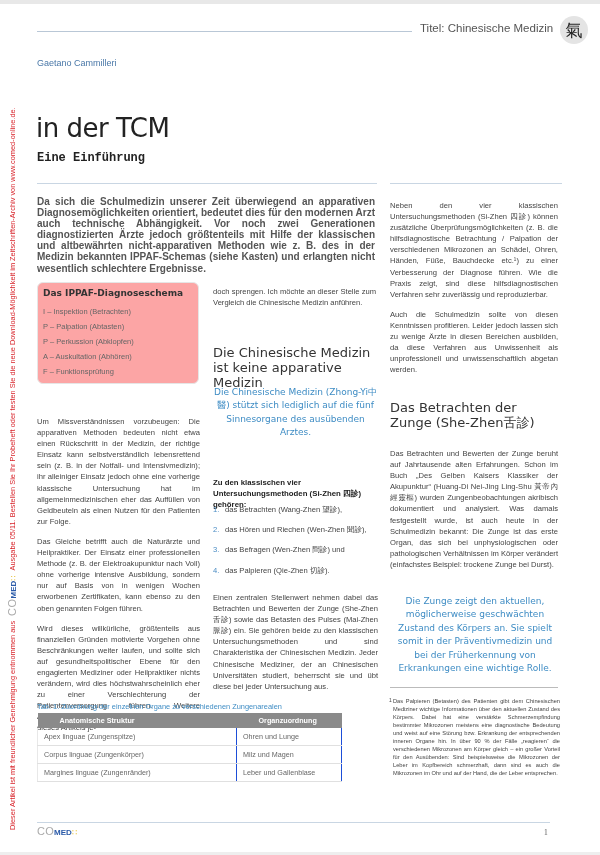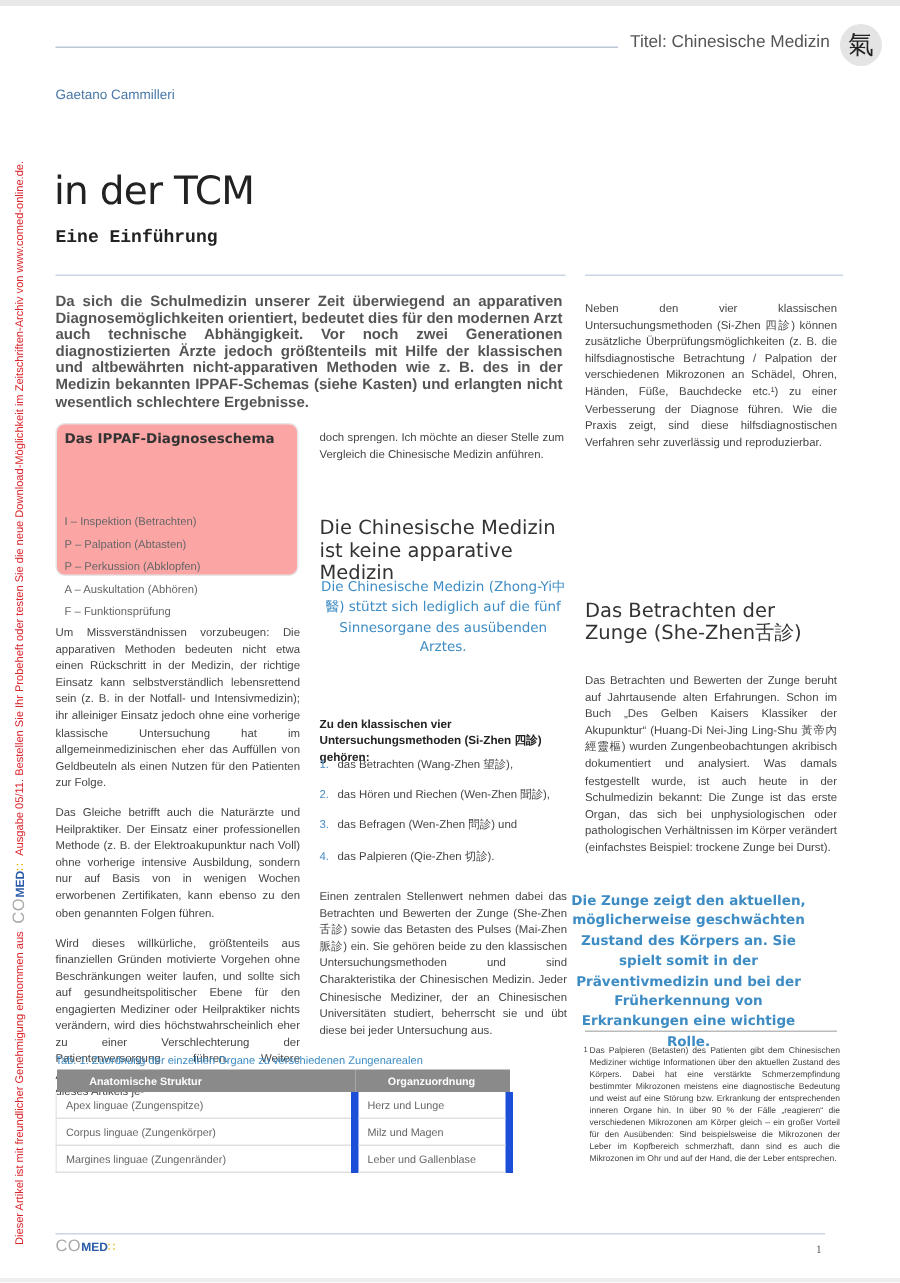--- a/index.html
+++ b/index.html
@@ -48,45 +48,45 @@
   .col p { margin: 0 0 9px 0; }
   .col1 { left: 37px; top: 416px; width: 163px; }
   .col2 { left: 213px; top: 286px; width: 163px; }
   .col3 { left: 390px; top: 200px; width: 168px; }
 
   .ippaf {
     position: absolute; left: 37px; top: 282px; width: 160px; height: 100px;
     border: 1px solid #e6e6e6; border-radius: 6px; background: #fca5a5;
   }
   .ippaf-title { position: absolute; left: 5px; top: 5px; font-size: 9px; font-weight: bold; color: #333; font-family: "DejaVu Sans", sans-serif; }
-  .ippaf-item { position: absolute; left: 5px; font-size: 7.5px; color: #666; margin-top: 36px; }
+  .ippaf-item { position: absolute; left: 5px; font-size: 7.5px; color: #666; }
 
   .h2 { position: absolute; font-size: 13px; line-height: 15px; color: #333; font-family: "DejaVu Sans", sans-serif; }
   .h2-cm { left: 213px; top: 345px; width: 170px; }
   .h2-bz { left: 390px; top: 400px; width: 170px; }
 
   .pull { position: absolute; text-align: center; color: #3e8cc4; font-family: "DejaVu Sans", sans-serif; }
   .pull-cm { left: 213px; top: 386px; width: 165px; font-size: 9px; line-height: 13.3px; }
-  .pull-bz { left: 374px; top: 595px; width: 170px; font-size: 9px; line-height: 13.4px; font-weight: bold; }
+  .pull-bz { left: 390px; top: 595px; width: 170px; font-size: 9px; line-height: 13.4px; }
 
   .untersuch-head { position: absolute; left: 213px; top: 477px; width: 170px; font-size: 7.8px; line-height: 11px; font-weight: bold; color: #222; }
   .ulist-item { position: absolute; left: 213px; font-size: 7.6px; color: #444; }
   .ulist-num { color: #4a8cc4; display: inline-block; width: 12px; }
   .col2b { left: 213px; top: 592px; width: 165px; }
 
   .col3b { left: 390px; top: 448px; width: 168px; }
 
   .fn-rule { position: absolute; left: 390px; top: 687px; width: 168px; height: 1px; background: #bbb; }
   .footnote { position: absolute; left: 393px; top: 697px; width: 167px; font-size: 5.7px; line-height: 8px; color: #444; text-align: justify; }
   .footnote .sup { position: absolute; left: -4px; top: -1px; font-size: 5px; }
 
   .tab-caption { position: absolute; left: 37px; top: 702px; font-size: 7.4px; color: #3e8cc4; }
   .tab { position: absolute; left: 37px; top: 713px; width: 305px; border-collapse: collapse; font-size: 7.2px; }
   .tab th { background: #8a8a8a; color: #fff; text-align: left; padding: 3px 22px; font-weight: bold; height: 8px; }
-  .tab td { color: #666; padding: 4px 6px; border-bottom: 1px solid #e0e0e0; border-left: 1px solid #e8e8e8; border-right: 5px solid #1d4ed8; height: 9px; }
+  .tab td { color: #666; padding: 4px 6px; border-bottom: 1px solid #e0e0e0; border-left: 1px solid #e8e8e8; border-right: 1px solid #1d4ed8; height: 9px; }
   .tab th.c1, .tab td.c1 { width: 155px; }
 
   .footer-rule { position: absolute; left: 37px; top: 822px; width: 513px; height: 1px; background: #c9d6e3; }
   .footer-logo { position: absolute; left: 37px; top: 825px; display: flex; align-items: baseline; }
   .footer-logo .co { font-size: 11px; color: #aaa; letter-spacing: 0.3px; }
   .footer-logo .med { font-size: 8px; color: #2a5aa8; font-weight: bold; }
   .footer-logo .dots { font-size: 8px; color: #e0b000; margin-right: 4px; }
   .footer-issue { position: absolute; left: 91px; top: 864px; font-size: 7.5px; color: #555; font-family: "Liberation Serif", serif; }
   .page-num { position: absolute; left: 544px; top: 828px; font-size: 7.5px; color: #555; font-family: "Liberation Serif", serif; }
 </style>
@@ -152,20 +152,21 @@
 </div>
 <div class="ulist-item" style="top:566px">
   <span class="ulist-num">4.</span><span>das Palpieren (Qie-Zhen 切診).</span>
 </div>
 <div class="col col2b">
   <p>Einen zentralen Stellenwert nehmen dabei das Betrachten und Bewerten der Zunge (She-Zhen舌診) sowie das Betasten des Pulses (Mai-Zhen 脈診) ein. Sie gehören beide zu den klassischen Untersuchungsmethoden und sind Charakteristika der Chinesischen Medizin. Jeder Chinesische Mediziner, der an Chinesischen Universitäten studiert, beherrscht sie und übt diese bei jeder Untersuchung aus.</p>
 </div>
 
 <div class="col col3">
   <p>Neben den vier klassischen Untersuchungsmethoden (Si-Zhen 四診) können zusätzliche Überprüfungsmöglichkeiten (z. B. die hilfsdiagnostische Betrachtung / Palpation der verschiedenen Mikrozonen an Schädel, Ohren, Händen, Füße, Bauchdecke etc.¹) zu einer Verbesserung der Diagnose führen. Wie die Praxis zeigt, sind diese hilfsdiagnostischen Verfahren sehr zuverlässig und reproduzierbar.</p>
+  <p>Auch die Schulmedizin sollte von diesen Kenntnissen profitieren. Leider jedoch lassen sich zu wenige Ärzte in diesen Bereichen ausbilden, da diese Verfahren aus Unwissenheit als unprofessionell und unwissenschaftlich abgetan werden.</p>
 </div>
 <div class="h2 h2-bz">Das Betrachten der Zunge (She-Zhen舌診)</div>
 <div class="col col3b">
   <p>Das Betrachten und Bewerten der Zunge beruht auf Jahrtausende alten Erfahrungen. Schon im Buch „Des Gelben Kaisers Klassiker der Akupunktur“ (Huang-Di Nei-Jing Ling-Shu 黃帝內經靈樞) wurden Zungenbeobachtungen akribisch dokumentiert und analysiert. Was damals festgestellt wurde, ist auch heute in der Schulmedizin bekannt: Die Zunge ist das erste Organ, das sich bei unphysiologischen oder pathologischen Verhältnissen im Körper verändert (einfachstes Beispiel: trockene Zunge bei Durst).</p>
 </div>
 <div class="pull pull-bz">Die Zunge zeigt den aktuellen, möglicherweise geschwächten Zustand des Körpers an. Sie spielt somit in der Präventivmedizin und bei der Früherkennung von Erkrankungen eine wichtige Rolle.</div>
 <div class="fn-rule"></div>
 <div class="footnote">
   <span class="sup">1</span>
   <span>Das Palpieren (Betasten) des Patienten gibt dem Chinesischen Mediziner wichtige Informationen über den aktuellen Zustand des Körpers. Dabei hat eine verstärkte Schmerzempfindung bestimmter Mikrozonen meistens eine diagnostische Bedeutung und weist auf eine Störung bzw. Erkrankung der entsprechenden inneren Organe hin. In über 90 % der Fälle „reagieren“ die verschiedenen Mikrozonen am Körper gleich – ein großer Vorteil für den Ausübenden: Sind beispielsweise die Mikrozonen der Leber im Kopfbereich schmerzhaft, dann sind es auch die Mikrozonen im Ohr und auf der Hand, die der Leber entsprechen.</span>
@@ -175,21 +176,21 @@
 <table class="tab">
   <thead>
     <tr>
       <th class="c1">Anatomische Struktur</th>
       <th>Organzuordnung</th>
     </tr>
   </thead>
   <tbody>
     <tr>
       <td class="c1">Apex linguae (Zungenspitze)</td>
-      <td>Herz und Lunge</td>
+      <td>Ohren und Lunge</td>
     </tr>
     <tr>
       <td class="c1">Corpus linguae (Zungenkörper)</td>
       <td>Milz und Magen</td>
     </tr>
     <tr>
       <td class="c1">Margines linguae (Zungenränder)</td>
       <td>Leber und Gallenblase</td>
     </tr>
   </tbody>

